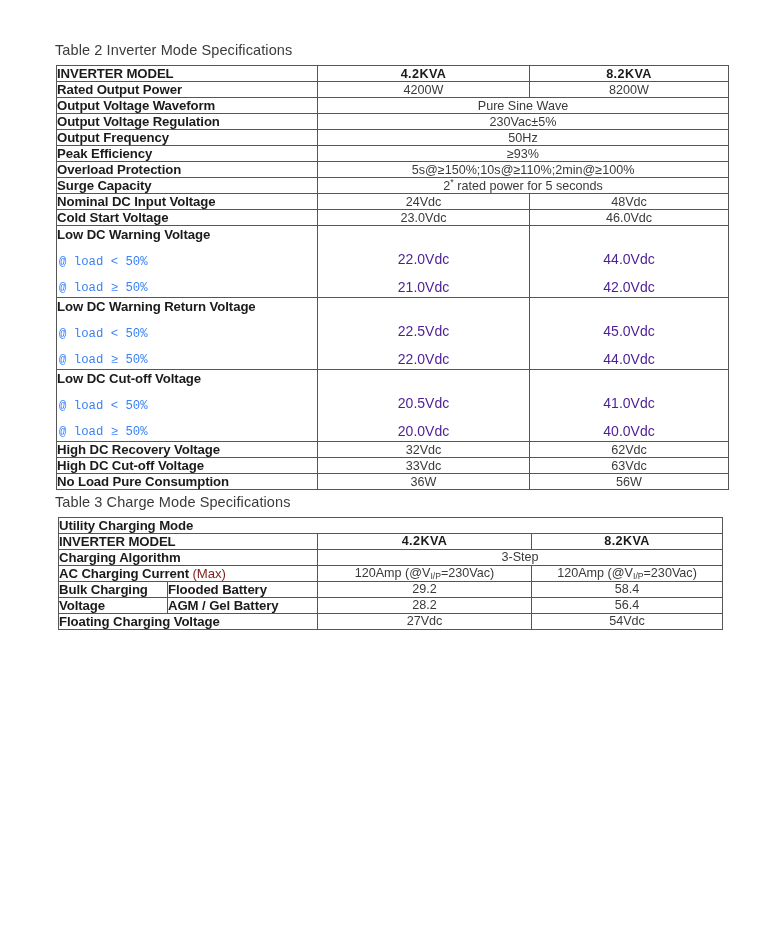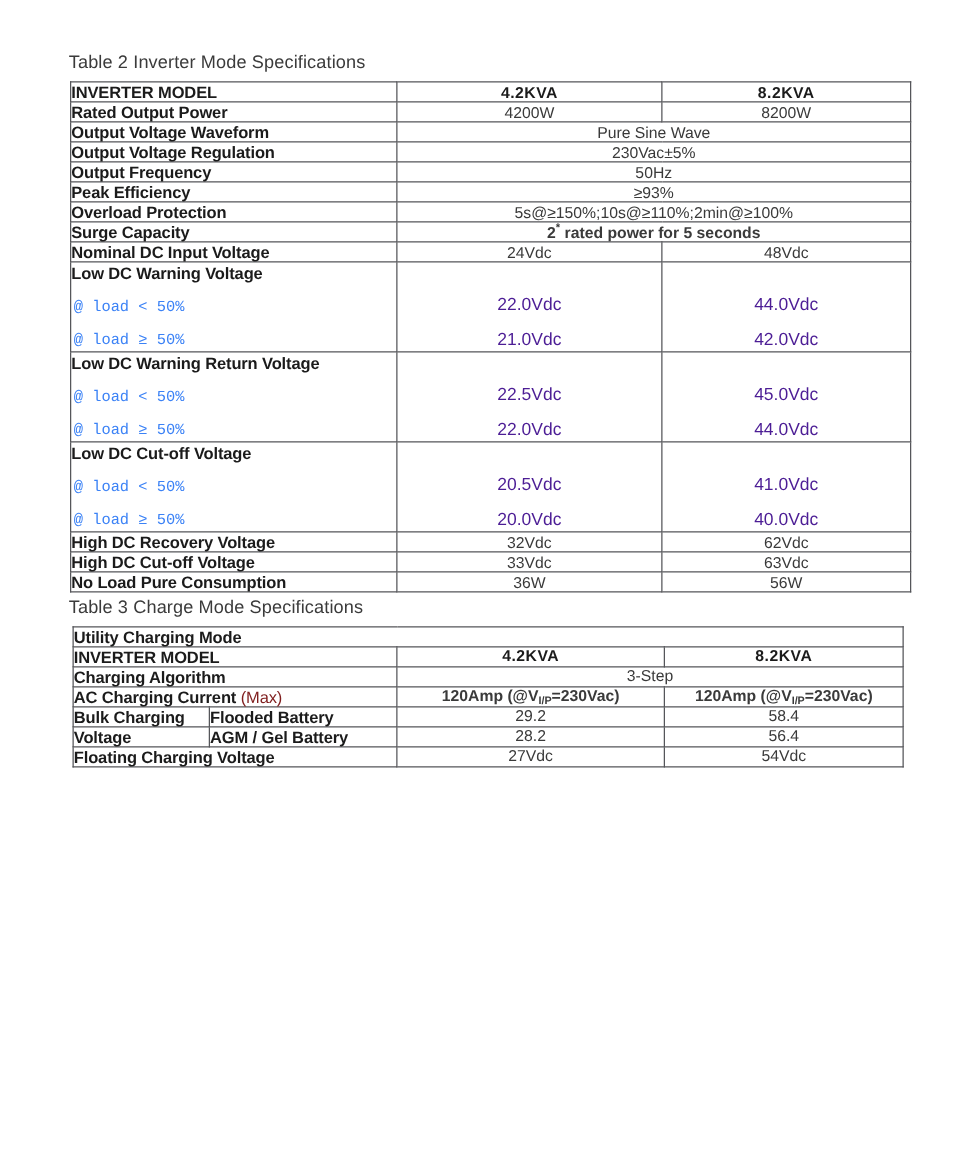--- a/index.html
+++ b/index.html
@@ -132,21 +132,21 @@
     font-size: 9px;
     vertical-align: super;
     line-height: 0;
   }
   sub.ip {
     font-size: 8.6px;
     vertical-align: -0.22em;
     line-height: 0;
     letter-spacing: 0;
   }
-  .nowrap { white-space: nowrap; font-weight: bold; }
+  .nowrap { white-space: nowrap; }
 </style>
 </head>
 <body>
 
 <div class="page">
 
   <div class="caption" id="caption-t2">Table 2 Inverter Mode Specifications</div>
 
   <table class="spec" id="table2">
     <colgroup>
@@ -196,20 +196,25 @@
         <td class="lab">Surge Capacity</td>
         <td class="val" colspan="2"><span class="nowrap"><span>2</span><sup class="star">*</sup><span> rated power for 5 seconds</span></span></td>
       </tr>
 
       <tr>
         <td class="lab">Nominal DC Input Voltage</td>
         <td class="val">24Vdc</td>
         <td class="val">48Vdc</td>
       </tr>
 
+      <tr>
+        <td class="lab">Cold Start Voltage</td>
+        <td class="val">23.0Vdc</td>
+        <td class="val">46.0Vdc</td>
+      </tr>
 
       <tr>
         <td class="lab-block">
           <div class="head">Low DC Warning Voltage</div>
           <div class="cond">@ load &lt; 50%</div>
           <div class="cond">@ load ≥ 50%</div>
         </td>
         <td class="val-block">
           <div class="spacer"></div>
           <div class="v">22.0Vdc</div>

